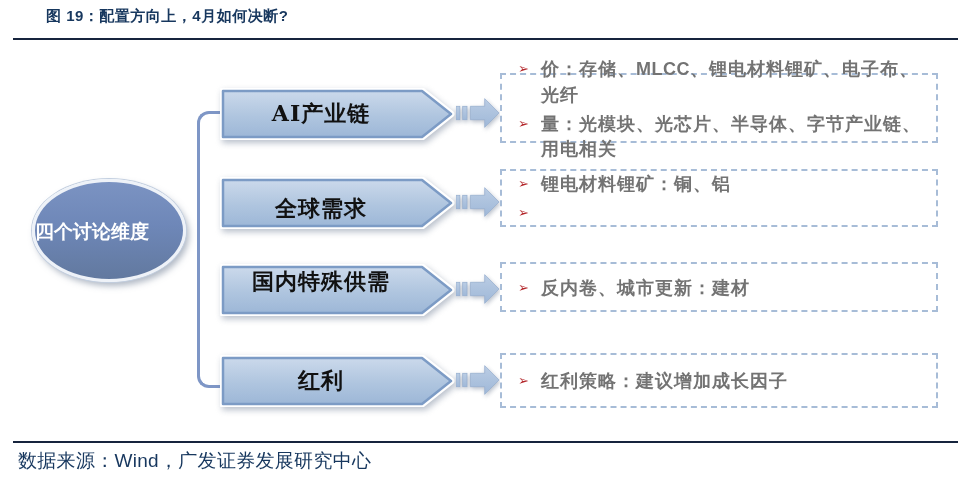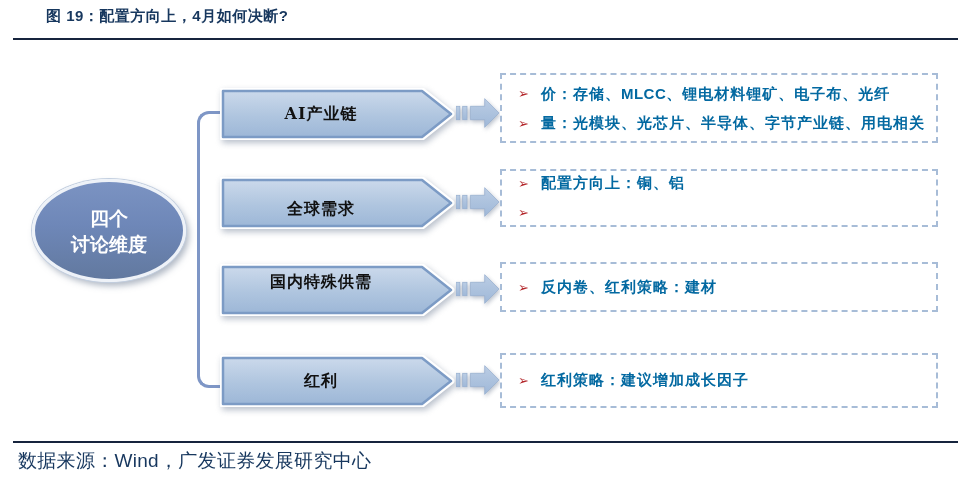--- a/index.html
+++ b/index.html
@@ -18,56 +18,56 @@
   .fig-source {
     position:absolute; left:18px; top:448px;
     font-size:19px; color:#17375E; letter-spacing:.3px;
   }
   
   .hub {
     position:absolute; left:32px; top:179px; width:154px; height:103px;
     background:linear-gradient(180deg,#7b93c2 0%, #6E87B8 45%, #62799f 100%);
     border:3px solid #eef2f8; border-radius:50%;
     box-shadow:0 0 0 1px #c3cfe0, 3px 4px 6px rgba(100,115,140,.5);
-    display:flex; flex-direction:column; align-items:center; justify-content:center;
+    display:flex; flex-direction:row; align-items:center; 
     color:#ffffff; font-family:"DejaVu Serif", serif; font-weight:bold;
     font-size:19px; line-height:26px; text-align:center;
   }
   
   .bracket {
     position:absolute; left:197px; top:111px; width:26px; height:277px;
     border-left:3.5px solid #7E96C6; border-top:3.5px solid #7E96C6; border-bottom:3.5px solid #7E96C6;
     border-radius:12px 0 0 12px;
   }
   
   .pent-svg { position:absolute; left:220px; width:236px; height:52px;
     filter:drop-shadow(2px 3px 3px rgba(100,115,140,.45)); }
   .pent-label {
     position:absolute; left:220px; width:202px; height:52px;
     display:flex; align-items:center; justify-content:center;
-    font-family:"DejaVu Serif", serif; font-weight:bold; font-size:16px; color:#111111;
+    font-family:"DejaVu Serif", serif; font-weight:bold; font-size:22px; color:#111111;
     letter-spacing:1px;
   }
   
   .flow-arrow { position:absolute; left:456px; width:44px; height:34px;
     filter:drop-shadow(1.5px 2px 2px rgba(100,115,140,.45)); }
   
   .detail-box {
     position:absolute; left:500px; width:438px;
     border:2px dashed #A7BCD7; background:#ffffff;
     display:flex; flex-direction:column; justify-content:center;
     padding:4px 10px 4px 16px; gap:4px;
   }
   .bullet-line { display:flex; align-items:flex-start; line-height:25px; }
   .bullet-glyph {
     color:#B3262A; font-size:13px; margin-right:12px; line-height:25px; flex:none;
   }
   .bullet-text {
-    font-family:"DejaVu Serif", serif; font-weight:600; font-size:15px;
-    color:#0369a1; letter-spacing:1px;
+    font-family:"DejaVu Serif", serif; font-weight:600; font-size:18px;
+    color:#737373; letter-spacing:1px;
   }
   .seg { font-weight:600; }
   .seg-bold { font-family:"Liberation Sans", sans-serif; font-weight:bold; letter-spacing:.5px; }
 </style>
 </head>
 <body>
 
 <div class="page">
 
   <div class="fig-title">图 19：配置方向上，4月如何决断?</div>
@@ -121,41 +121,41 @@
   </svg>
   <div class="pent-label" style="top:183px">全球需求</div>
   <svg class="flow-arrow" style="top:185px" viewBox="0 0 46 34">
     <rect x="0" y="10" width="4" height="14" fill="url(#arrow-grad)" stroke="#98B0D0" stroke-width="0.8"></rect>
     <rect x="7" y="10" width="4.5" height="14" fill="url(#arrow-grad)" stroke="#98B0D0" stroke-width="0.8"></rect>
     <polygon points="15,10 30,10 30,2 45,17 30,32 30,24 15,24" fill="url(#arrow-grad)" stroke="#98B0D0" stroke-width="0.8"></polygon>
   </svg>
   <div class="detail-box" style="top:169px;height:58px">
     <div class="bullet-line">
       <span class="bullet-glyph">➢</span>
-      <span class="bullet-text"><span class="seg">配置方向上：铜、铝</span></span>
+      <span class="bullet-text"><span class="seg">锂电材料锂矿：铜、铝</span></span>
     </div>
     <div class="bullet-line">
       <span class="bullet-glyph">➢</span>
     </div>
   </div>
 
   <svg class="pent-svg" style="top:264px" viewBox="0 0 236 52">
     <path d="M3,3 L202,3 L231,26 L202,49 L3,49 Z" fill="none" stroke="#ffffff" stroke-width="7" stroke-linejoin="round"></path>
     <path d="M3,3 L202,3 L231,26 L202,49 L3,49 Z" fill="url(#pent-grad)" stroke="#7C9BC5" stroke-width="2.5" stroke-linejoin="round"></path>
   </svg>
   <div class="pent-label" style="top:256px">国内特殊供需</div>
   <svg class="flow-arrow" style="top:272px" viewBox="0 0 46 34">
     <rect x="0" y="10" width="4" height="14" fill="url(#arrow-grad)" stroke="#98B0D0" stroke-width="0.8"></rect>
     <rect x="7" y="10" width="4.5" height="14" fill="url(#arrow-grad)" stroke="#98B0D0" stroke-width="0.8"></rect>
     <polygon points="15,10 30,10 30,2 45,17 30,32 30,24 15,24" fill="url(#arrow-grad)" stroke="#98B0D0" stroke-width="0.8"></polygon>
   </svg>
   <div class="detail-box" style="top:262px;height:50px">
     <div class="bullet-line">
       <span class="bullet-glyph">➢</span>
-      <span class="bullet-text"><span class="seg">反内卷、红利策略：建材</span></span>
+      <span class="bullet-text"><span class="seg">反内卷、城市更新：建材</span></span>
     </div>
   </div>
 
   <svg class="pent-svg" style="top:355px" viewBox="0 0 236 52">
     <path d="M3,3 L202,3 L231,26 L202,49 L3,49 Z" fill="none" stroke="#ffffff" stroke-width="7" stroke-linejoin="round"></path>
     <path d="M3,3 L202,3 L231,26 L202,49 L3,49 Z" fill="url(#pent-grad)" stroke="#7C9BC5" stroke-width="2.5" stroke-linejoin="round"></path>
   </svg>
   <div class="pent-label" style="top:355px">红利</div>
   <svg class="flow-arrow" style="top:363px" viewBox="0 0 46 34">
     <rect x="0" y="10" width="4" height="14" fill="url(#arrow-grad)" stroke="#98B0D0" stroke-width="0.8"></rect>

